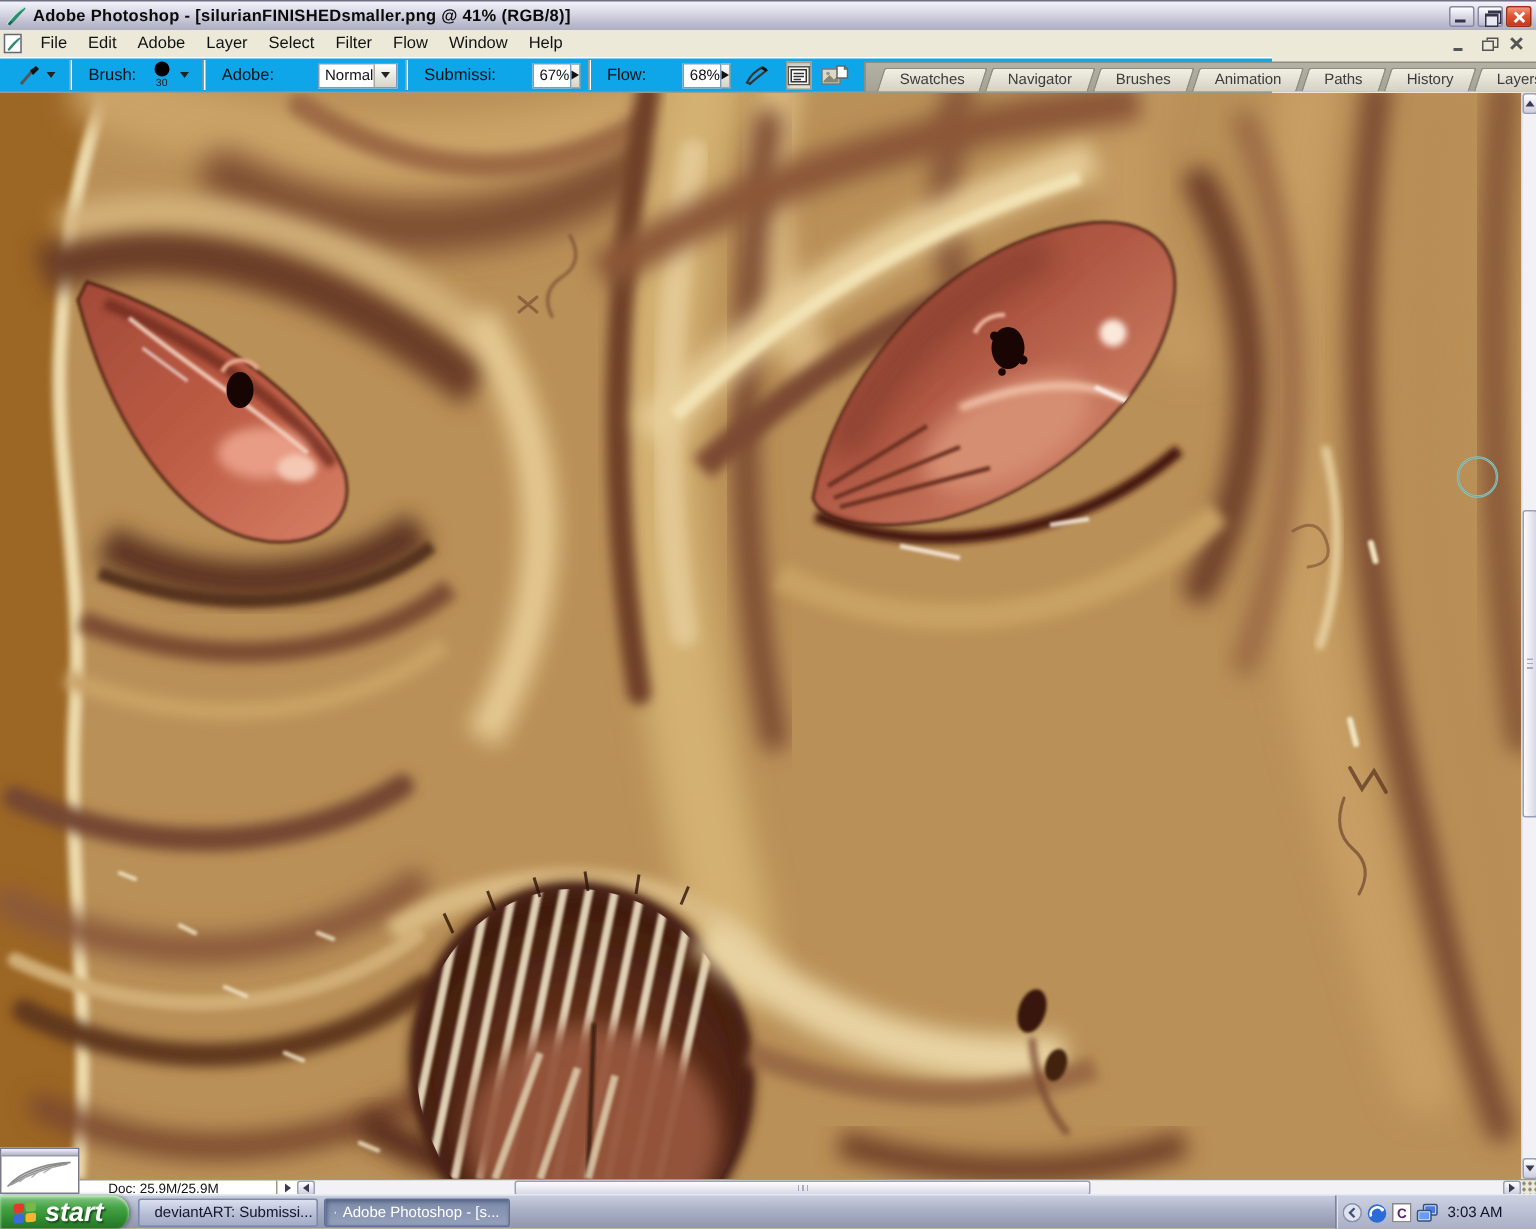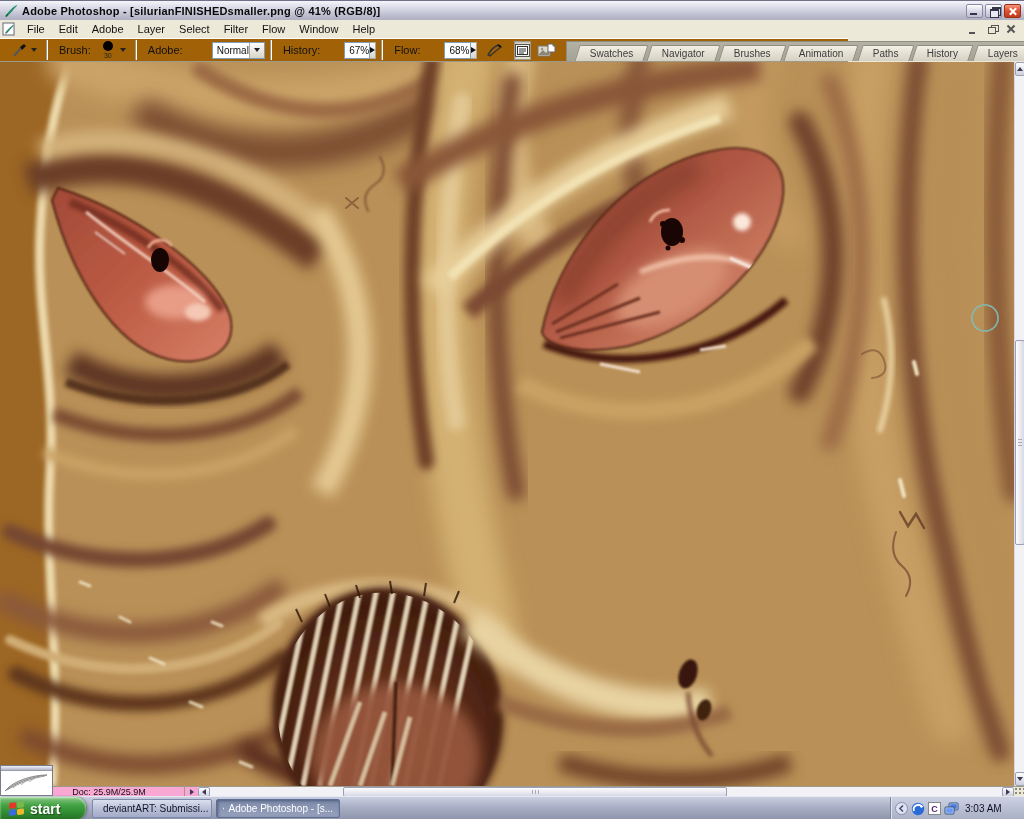--- a/index.html
+++ b/index.html
@@ -31,21 +31,21 @@
   .menu-item { padding:2px 7px; cursor:default; }
   .doc-controls { margin-left:auto; display:flex; gap:6px; padding-right:6px; color:#444; }
   .dbtn { width:13px; height:11px; position:relative; }
   .d-min::after { content:""; position:absolute; left:2px; bottom:1px; width:6px; height:2px; background:#555; }
   .d-rest::after { content:""; position:absolute; left:2px; top:3px; width:6px; height:5px; border:1px solid #555; background:#ece9d8; }
   .d-rest::before { content:""; position:absolute; left:5px; top:1px; width:6px; height:5px; border:1px solid #555; }
   .d-x::before, .d-x::after { content:""; position:absolute; left:5px; top:0; width:2px; height:10px; background:#555; }
   .d-x::before { transform:rotate(45deg); } .d-x::after { transform:rotate(-45deg); }
 
   
-  .optionsbar { position:absolute; left:0; top:38px; width:848px; height:24px; background:#a16207;
+  .optionsbar { position:absolute; left:0; top:38px; width:848px; height:24px; background:#0ea5e9;
     border-top:1px solid #fff; border-bottom:1px solid #9d9a8b; display:flex; align-items:center; font-size:11px; color:#111; }
   .grip { width:7px; height:20px; margin-left:2px;
     background-image:radial-gradient(#9a97 f0, transparent 0);
     background-image:radial-gradient(circle, #999688 1px, transparent 1.2px); background-size:4px 4px; }
   .sep { width:2px; height:20px; margin:0 5px; border-left:1px solid #9d9a8b; border-right:1px solid #ffffff; }
   .tool-btn { display:flex; align-items:center; gap:3px; padding:2px 4px; margin-left:5px; }
   .caret { width:0; height:0; border-left:3.5px solid transparent; border-right:3.5px solid transparent; border-top:4px solid #222; }
   .opt-label { margin:0 4px 0 6px; }
   .brush-preview { display:flex; flex-direction:column; align-items:center; width:18px; line-height:1; }
   .brush-dot { width:10px; height:10px; border-radius:50%; background:#000; }
@@ -81,21 +81,21 @@
   .sb-btn { position:absolute; left:0; width:10px; height:14px; background:linear-gradient(#fff,#cfcfdd);
     border:1px solid #9aa0b8; border-radius:2px; display:flex; align-items:center; justify-content:center; }
   .sb-up { top:0; } .sb-down { bottom:0; }
   .tri-up { width:0; height:0; border-left:3px solid transparent; border-right:3px solid transparent; border-bottom:4px solid #3a3a55; }
   .tri-dn { width:0; height:0; border-left:3px solid transparent; border-right:3px solid transparent; border-top:4px solid #3a3a55; }
   .v-thumb { position:absolute; left:0; top:278px; width:10px; height:205px;
     background:linear-gradient(90deg,#fdfdfe,#d8d8e6); border:1px solid #9aa0b8; border-radius:2px; }
   .v-thumb::after { content:""; position:absolute; left:2px; top:98px; width:4px; height:7px;
     background:repeating-linear-gradient(#aab 0 1px, transparent 1px 3px); }
 
-  .bottom-strip { position:absolute; left:0; top:724px; width:1024px; height:10px; background:#f9a8d4;
+  .bottom-strip { position:absolute; left:0; top:724px; width:1024px; height:10px; background:#ffffff;
     border-top:1px solid #9d9a8b; font-size:9px; }
   .doc-field { position:absolute; left:0; top:0; width:185px; height:9px; display:flex; align-items:center;
     justify-content:center; padding-left:34px; color:#111; border-right:1px solid #9d9a8b; }
   .status-pop { position:absolute; left:186px; top:0; width:12px; height:9px; display:flex; align-items:center; justify-content:center; }
   .hscroll { position:absolute; left:198px; top:0; width:816px; height:10px; background:#f2f1f6; }
   .h-btn { position:absolute; top:0; width:12px; height:10px; background:linear-gradient(#fff,#cfcfdd);
     border:1px solid #9aa0b8; border-radius:2px; display:flex; align-items:center; justify-content:center; }
   .tri-left { width:0; height:0; border-top:3px solid transparent; border-bottom:3px solid transparent; border-right:4px solid #3a3a55; }
   .tri-rightsm { width:0; height:0; border-top:3px solid transparent; border-bottom:3px solid transparent; border-left:4px solid #3a3a55; }
   .h-thumb { position:absolute; left:145px; top:0; width:384px; height:10px;
@@ -109,21 +109,21 @@
   .feather-box { position:absolute; left:0; top:703px; width:53px; height:31px; background:#fff;
     border:1px solid #7a7a8c; z-index:5; }
   .feather-box .mini-title { height:5px; background:linear-gradient(#eef0f8,#b4b5c6); border-bottom:1px solid #9a9aaa; }
 
   
   .taskbar { position:absolute; left:0; top:796px; width:1024px; height:23px;
     background:linear-gradient(#c9cedf 0%, #aab0c5 45%, #8f95ac 100%); border-top:1px solid #e6e9f4; }
   .start-btn { position:absolute; left:0; top:0; width:86px; height:23px; border-radius:0 11px 11px 0;
     background:linear-gradient(#8cc88a 0%, #44a344 35%, #2f8a2f 70%, #256f25 100%);
     box-shadow:inset 0 1px 2px #c8f0c4, 1px 0 3px rgba(0,0,0,.4); display:flex; align-items:center; padding-left:8px; gap:5px; }
-  .start-label { color:#fff; font-size:14px; font-weight:bold; text-shadow:1px 1px 1px #1c4a1c; }
+  .start-label { color:#fff; font-size:18px; font-weight:bold; font-style:italic; text-shadow:1px 1px 1px #1c4a1c; }
   .task-btn { position:absolute; top:2px; height:19px; border-radius:2px; display:flex; align-items:center; gap:4px;
     padding:0 6px; font-size:10px; overflow:hidden; white-space:nowrap; }
   .task-inactive { left:92px; width:120px; background:linear-gradient(#dbe0ef,#b6bed6 55%,#a3abc7);
     border:1px solid #7d89ab; color:#15152a; }
   .task-active { left:216px; width:124px; background:linear-gradient(#7e8caa,#8b97b4 60%,#96a1bc);
     border:1px solid #5f6f96; box-shadow:inset 1px 1px 3px #4e5c7e; color:#fff; }
   .tray { position:absolute; right:0; top:0; height:23px; width:134px;
     background:linear-gradient(#ccd1e2,#a8aec4); border-left:1px solid #7e849a; box-shadow:inset 1px 0 0 #dfe3ee;
     display:flex; align-items:center; gap:3px; padding:0 6px 0 4px; }
   .tray-clock { font-size:10px; color:#10102a; margin-left:3px; }
@@ -188,21 +188,21 @@
   </div>
   <div class="sep"></div>
   <span class="opt-label">Adobe:</span>
   <div class="combo">
     <span class="combo-text">Normal</span>
     <span class="combo-btn">
         <span class="caret"></span>
       </span>
   </div>
   <div class="sep"></div>
-  <span class="opt-label">History:</span>
+  <span class="opt-label">Submissi:</span>
   <div class="num-field">67%</div>
   <div class="spin-btn">
       <span class="tri-right"></span>
     </div>
   <div class="sep"></div>
   <span class="opt-label">Flow:</span>
   <div class="num-field">68%</div>
   <div class="spin-btn">
       <span class="tri-right"></span>
     </div>

